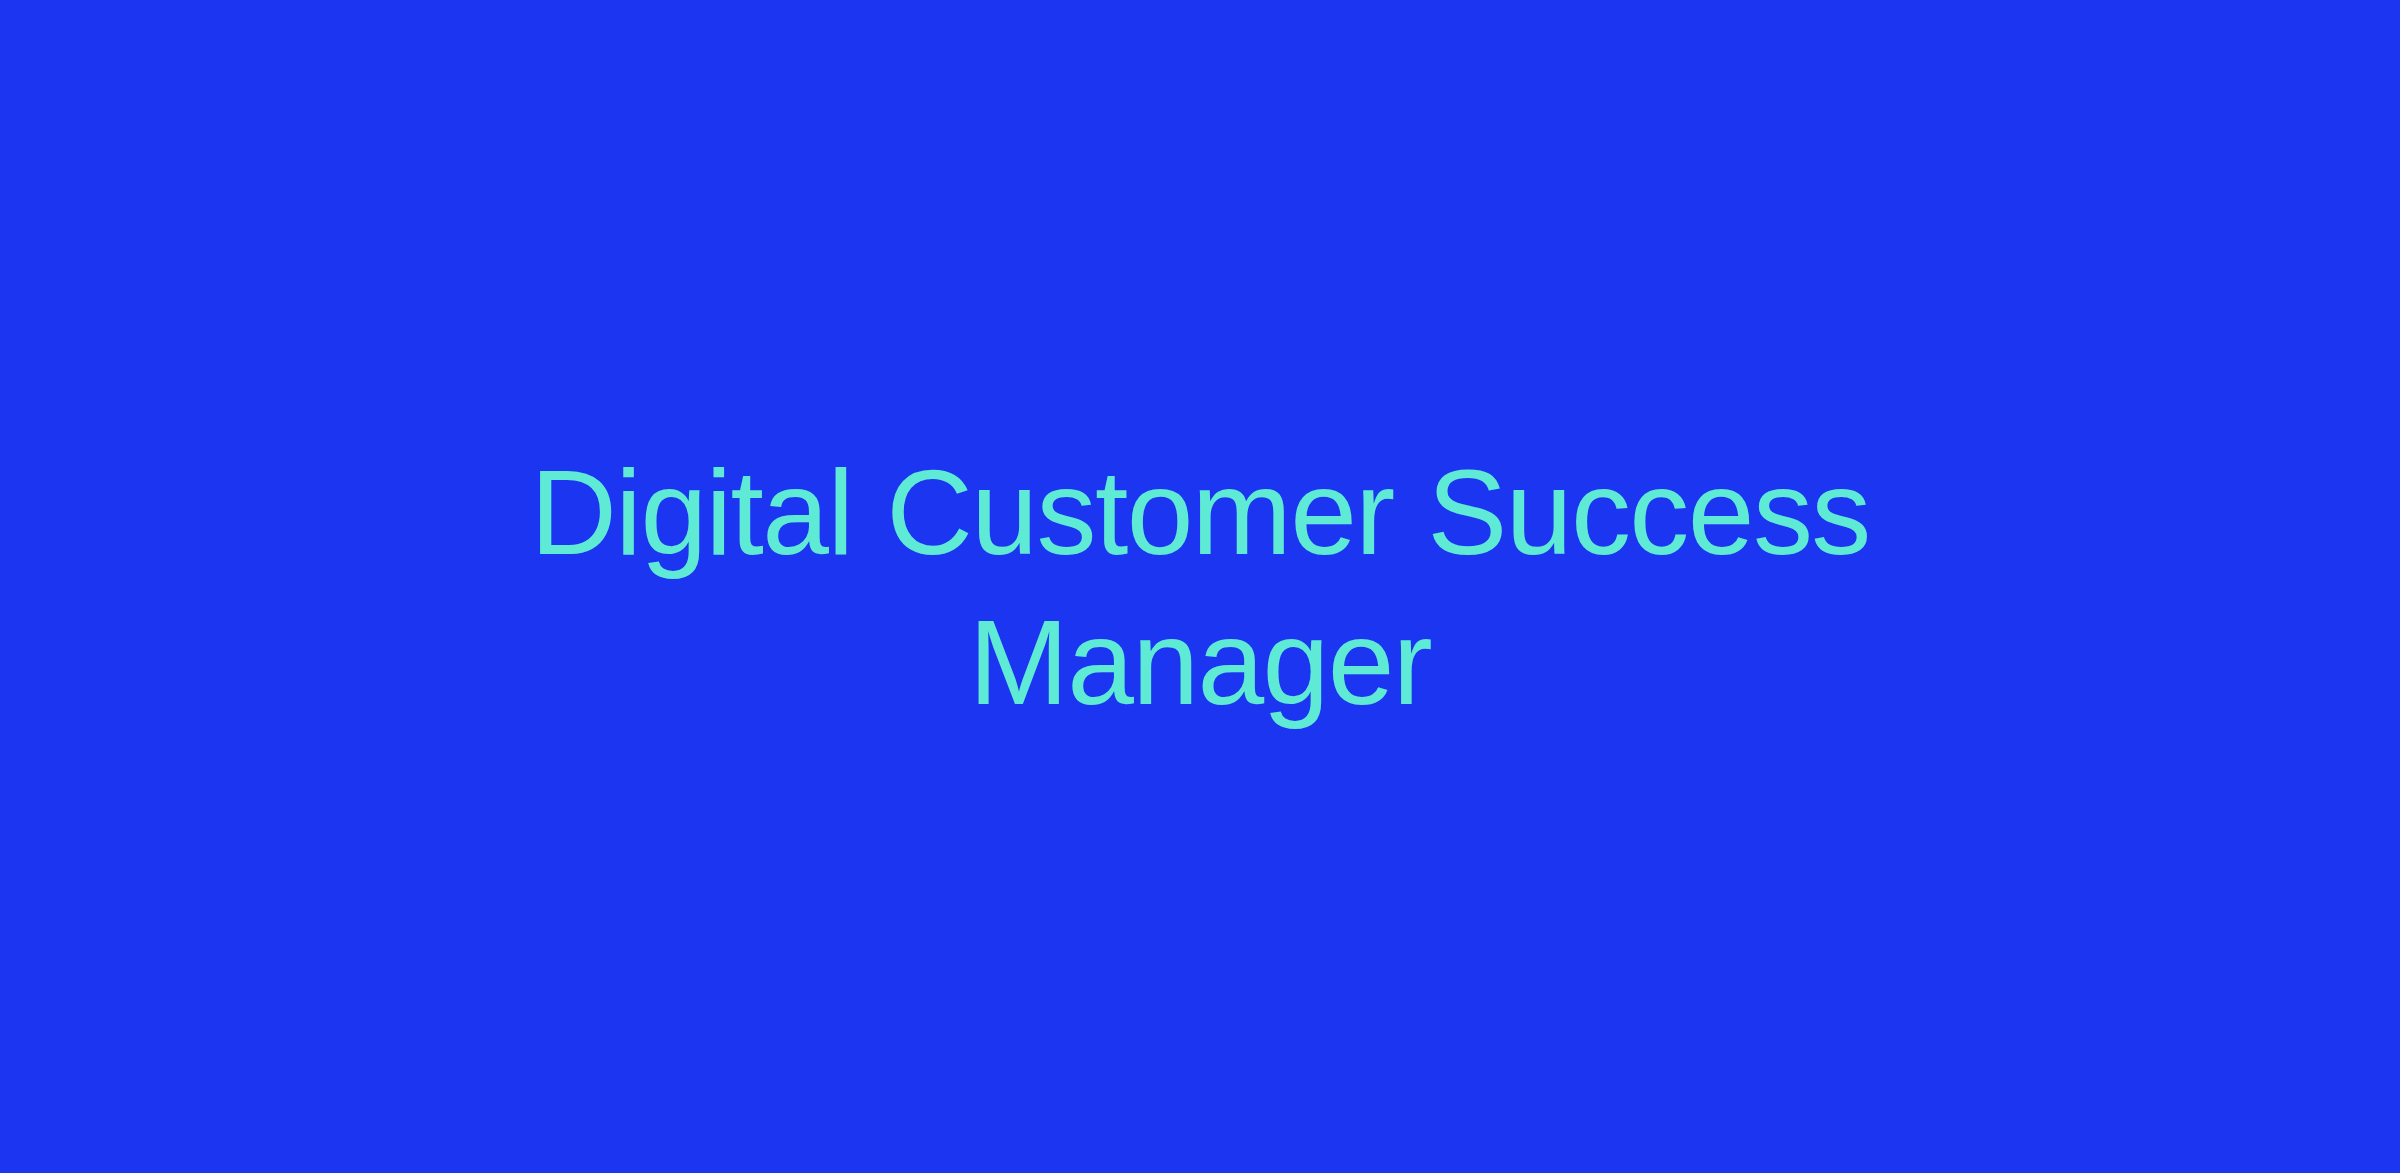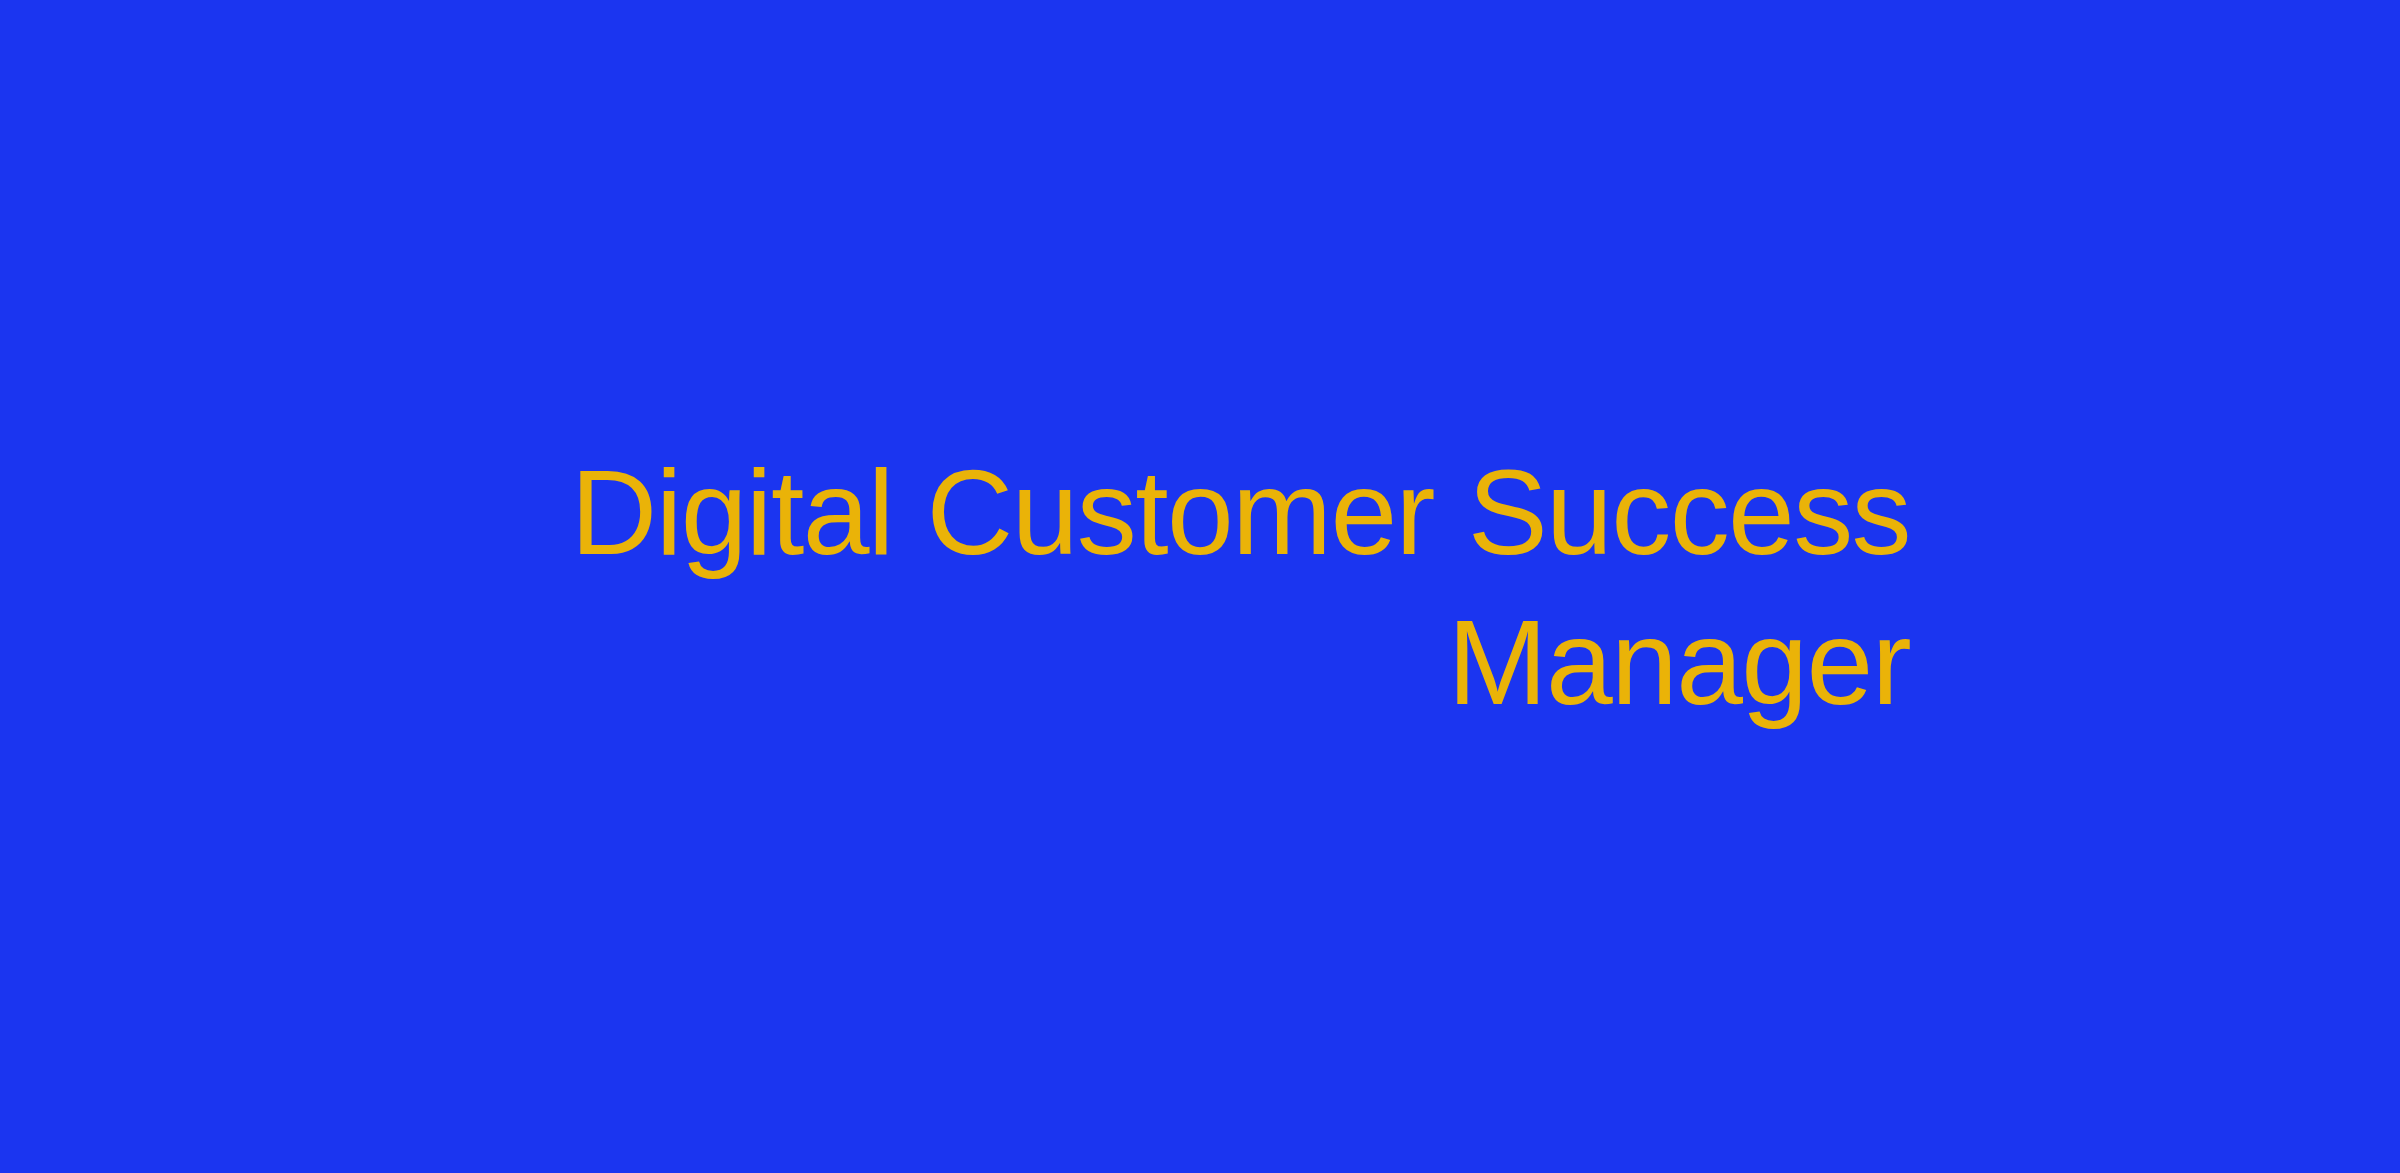--- a/index.html
+++ b/index.html
@@ -46,17 +46,17 @@
     text-rendering: optimizeLegibility;
   }
 </style>
 </head>
 <body style="background-color: rgb(27, 53, 240);">
 
 <div class="title-card" style="background-color: rgb(27, 53, 240);">
 
   <div class="title-block">
 
-    <h1 class="title-heading" style="color: #eab308; text-align: right; font-size: 120px; line-height: 150px;">Digital Customer Success Manager</h1>
+    <h1 class="title-heading" style="color: #5eead4; text-align: center; font-size: 120px; line-height: 150px;">Digital Customer Success Manager</h1>
 
   </div>
 
 </div>
 
 </body></html>

